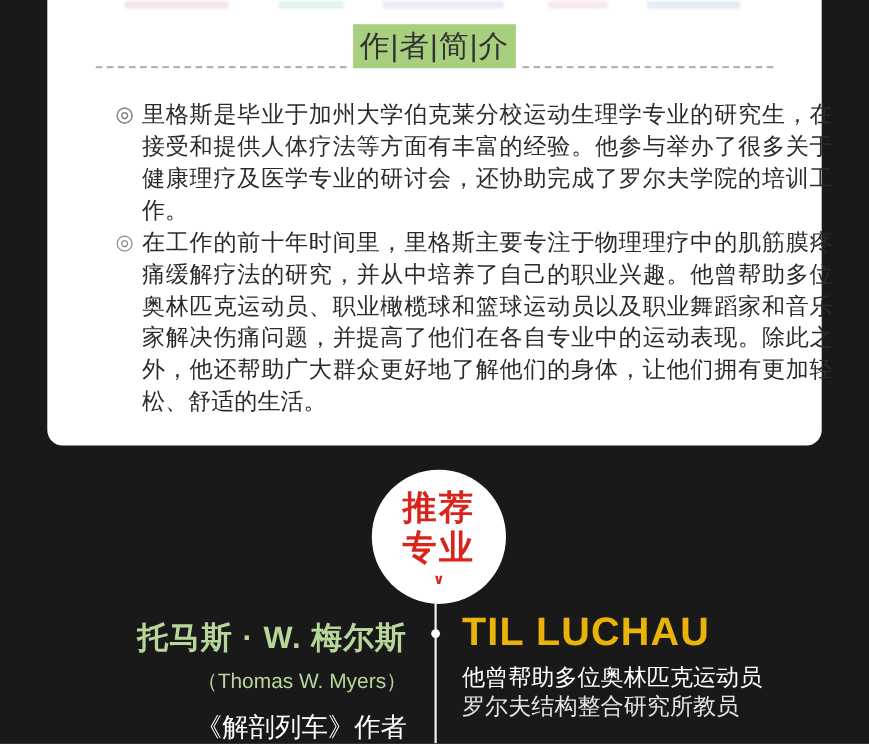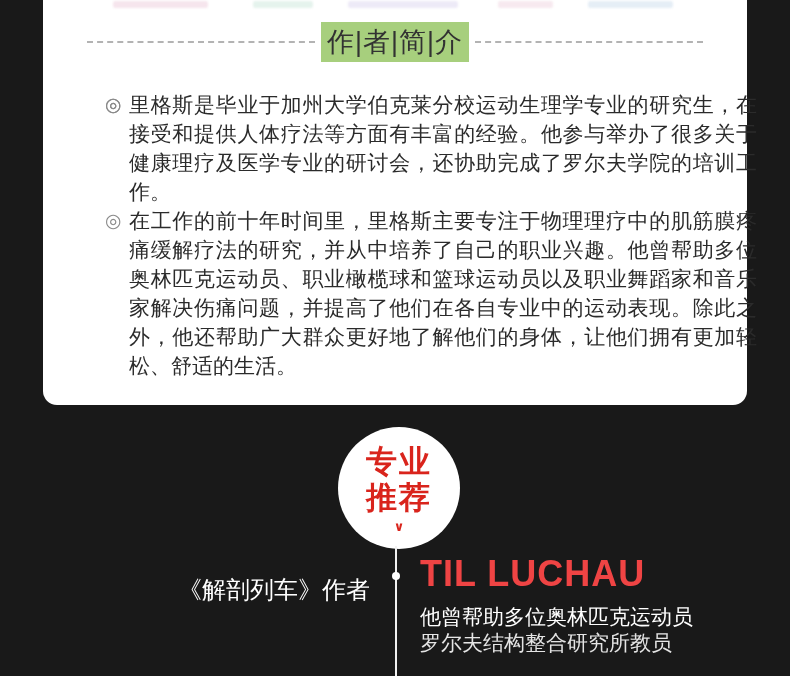--- a/index.html
+++ b/index.html
@@ -12,21 +12,21 @@
   
   .remnant{position:absolute;top:0;left:0;width:100%;height:9px;overflow:hidden;filter:blur(1px);}
   .remnant i{position:absolute;top:1px;height:7px;border-radius:2px;display:block;}
   .r1{left:70px;width:95px;background:rgba(225,170,195,.30);}
   .r2{left:210px;width:60px;background:rgba(170,215,195,.30);}
   .r3{left:305px;width:110px;background:rgba(200,190,230,.32);}
   .r4{left:455px;width:55px;background:rgba(225,170,195,.26);}
   .r5{left:545px;width:85px;background:rgba(170,200,225,.30);}
 
   
-  .header-row{position:absolute;left:44px;top:22px;width:616px;display:flex;align-items:center;}
+  .header-row{position:absolute;left:44px;top:22px;width:616px;display:flex;align-items:flex-end;}
   .dash{flex:1;border-top:2px dashed #b3b3b3;height:0;}
   .badge{width:148px;height:40px;margin:0 6px;background:#a7cf7d;color:#323232;
          font-size:27px;line-height:40px;text-align:center;letter-spacing:1px;flex:none;}
 
   
   .bullets{position:absolute;left:62px;top:90px;width:652px;font-size:21px;line-height:29px;color:#2b2b2b;}
   .bullet-item{position:relative;padding-left:24px;text-align:justify;}
   .bullet-item .marker{position:absolute;left:0;top:0;color:#8a8a8a;font-size:19px;}
 
   
@@ -40,21 +40,21 @@
   .divider-line{position:absolute;left:395px;top:546px;width:2px;height:130px;background:#f2f2f2;}
   .divider-dot{position:absolute;left:392px;top:572px;width:8px;height:8px;border-radius:50%;background:#ffffff;}
 
   
   .rec-left{position:absolute;right:420px;top:561px;text-align:right;white-space:nowrap;}
   .rec-left .name-cn{color:#b7d79a;font-size:28px;font-weight:bold;letter-spacing:1px;}
   .rec-left .name-en{color:#b7d79a;font-size:19px;margin-top:7px;}
   .rec-left .title{color:#ffffff;font-size:24px;margin-top:13px;}
 
   .rec-right{position:absolute;left:420px;top:553px;text-align:left;white-space:nowrap;}
-  .rec-right .name{color:#ef4444;font-size:36px;font-weight:bold;letter-spacing:1px;}
+  .rec-right .name{color:#eab308;font-size:36px;font-weight:bold;letter-spacing:1px;}
   .rec-right .t1{color:#ffffff;font-size:21px;margin-top:9px;line-height:26px;}
   .rec-right .t2{color:#e5e5e5;font-size:21px;line-height:26px;}
 </style>
 </head>
 <body>
 
 <div class="canvas">
 
   <div class="white-panel">
 
@@ -83,29 +83,31 @@
         <span>里格斯是毕业于加州大学伯克莱分校运动生理学专业的研究生，在接受和提供人体疗法等方面有丰富的经验。他参与举办了很多关于健康理疗及医学专业的研讨会，还协助完成了罗尔夫学院的培训工作。</span>
       </div>
       <div class="bullet-item">
         <span class="marker">◎</span>
         <span>在工作的前十年时间里，里格斯主要专注于物理理疗中的肌筋膜疼痛缓解疗法的研究，并从中培养了自己的职业兴趣。他曾帮助多位奥林匹克运动员、职业橄榄球和篮球运动员以及职业舞蹈家和音乐家解决伤痛问题，并提高了他们在各自专业中的运动表现。除此之外，他还帮助广大群众更好地了解他们的身体，让他们拥有更加轻松、舒适的生活。</span>
       </div>
     </div>
   </div>
 
   <div class="circle-badge">
+    <div class="cn">推荐</div>
     <div class="cn">专业</div>
-    <div class="cn">推荐</div>
     <div class="chev">∨</div>
   </div>
 
   <div class="divider-line"></div>
   <div class="divider-dot"></div>
 
   <div class="rec-left">
+    <div class="name-cn">托马斯 · W. 梅尔斯</div>
+    <div class="name-en">（Thomas W. Myers）</div>
     <div class="title">《解剖列车》作者</div>
   </div>
 
   <div class="rec-right">
     <div class="name">TIL LUCHAU</div>
     <div class="t1">他曾帮助多位奥林匹克运动员</div>
     <div class="t2">罗尔夫结构整合研究所教员</div>
   </div>
 
 </div>

